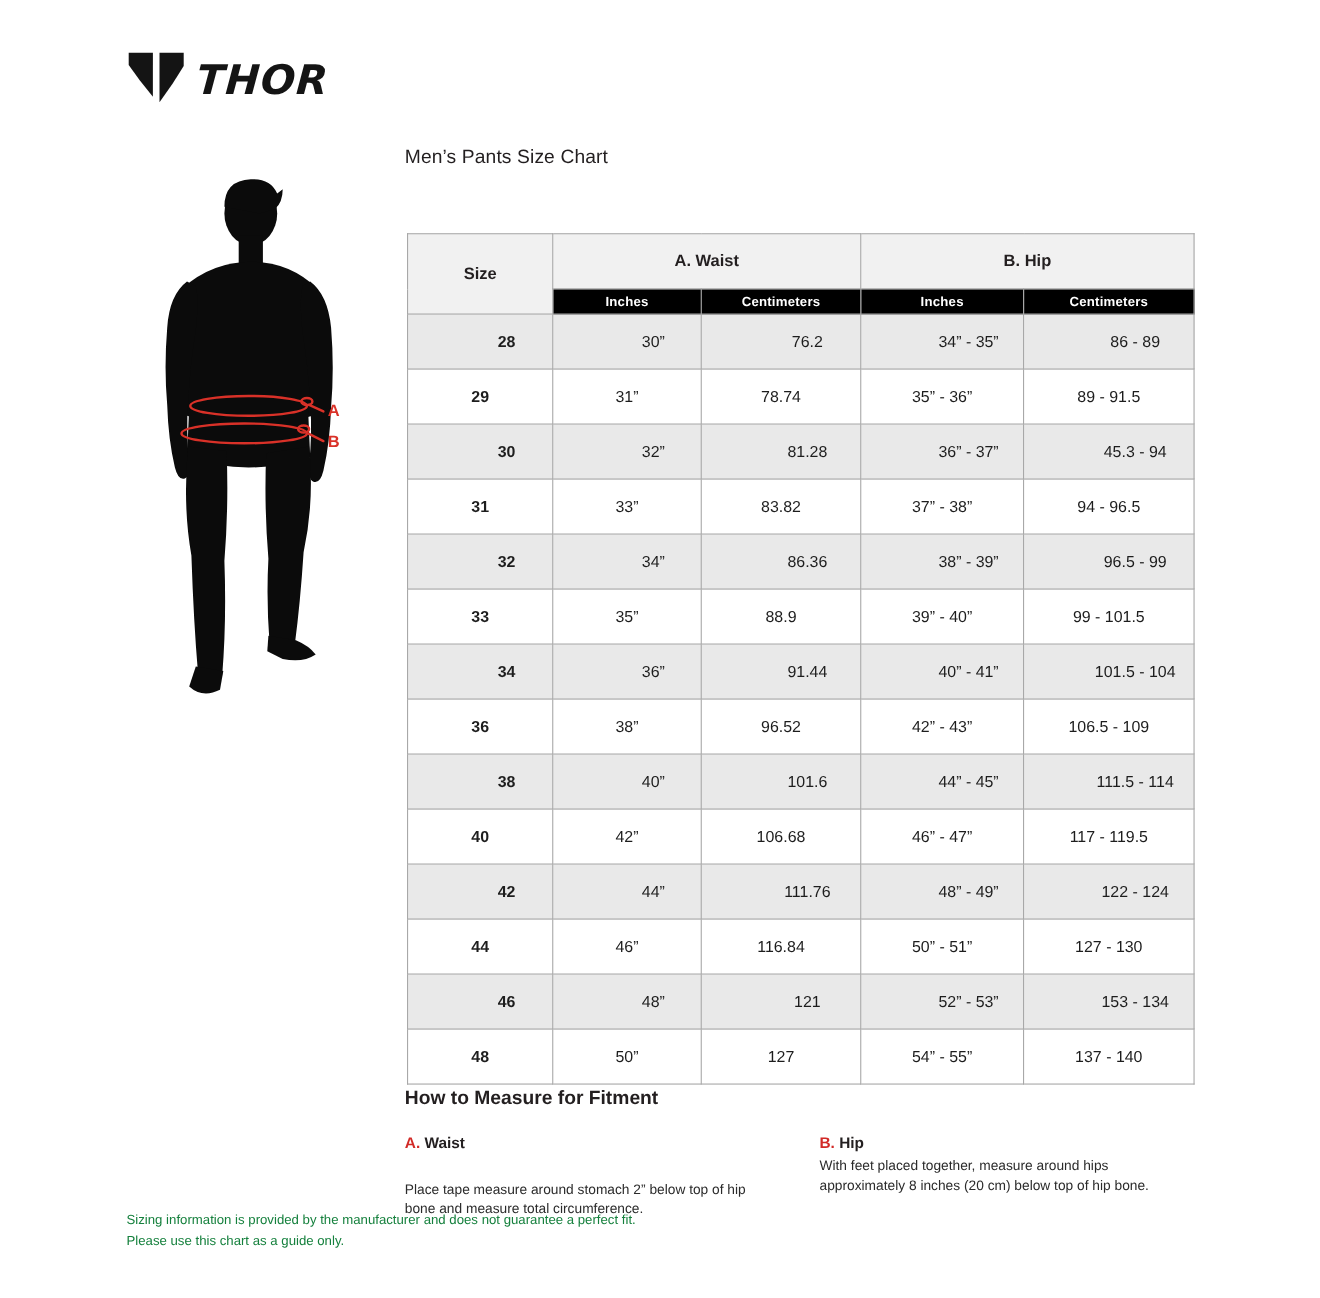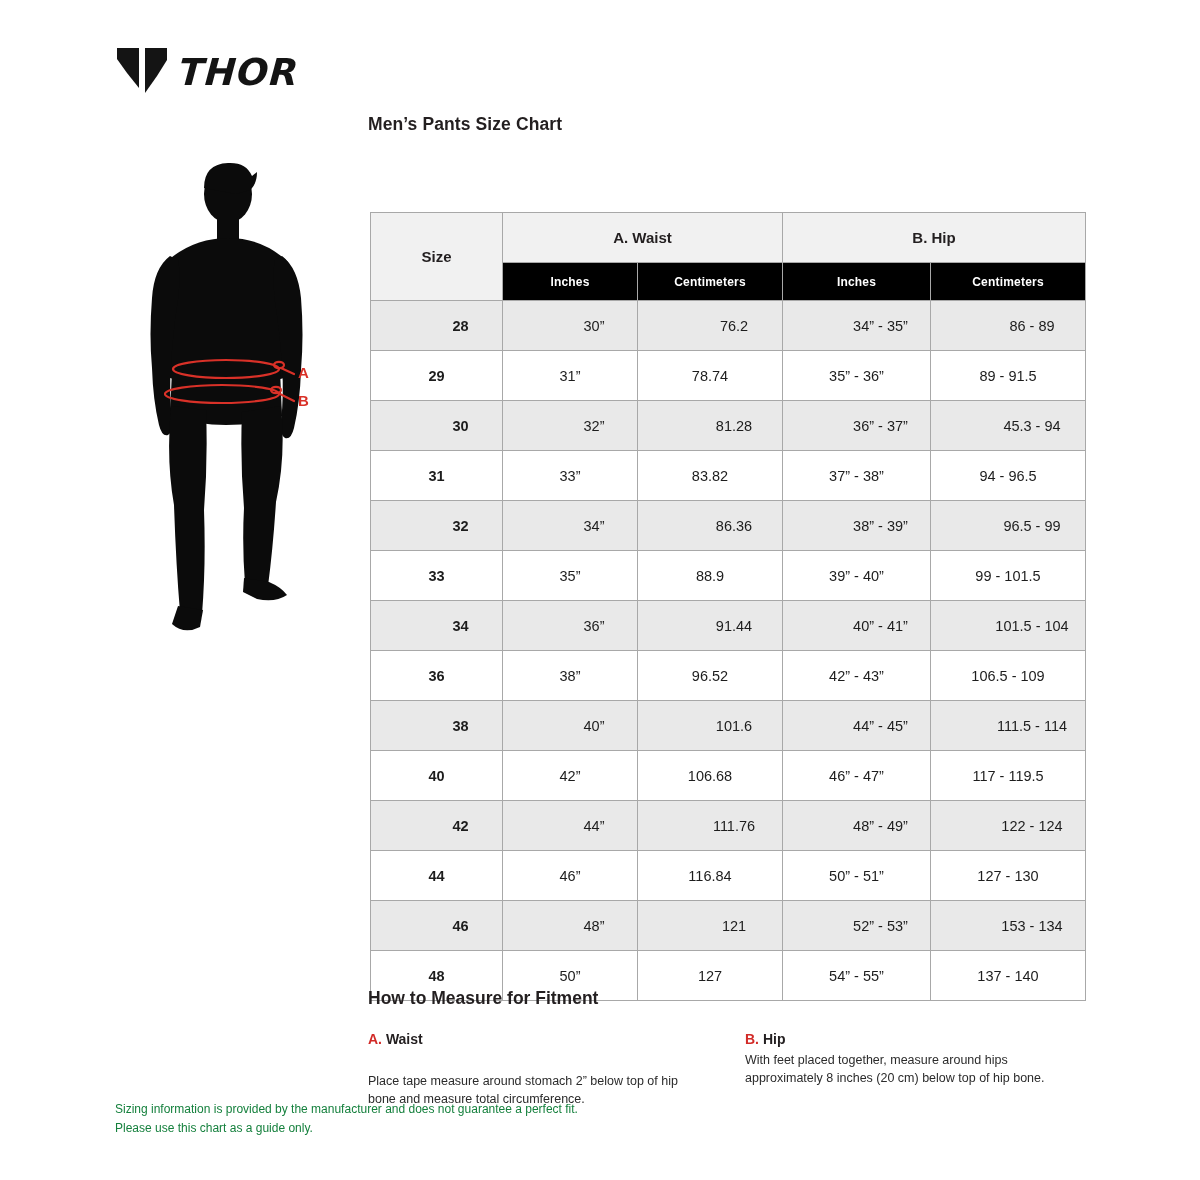--- a/index.html
+++ b/index.html
@@ -10,28 +10,28 @@
   
   .logo { position:absolute; left:115px; top:46px; display:flex; align-items:center; gap:10px; }
   .logo-icon { display:block; }
   .logo-text { font-family:"DejaVu Sans", sans-serif; font-size:37px; font-weight:800; font-style:italic;
                letter-spacing:1px; color:#141414; transform:skewX(-4deg); line-height:1; padding-top:2px; }
 
   
   .figure { position:absolute; left:138px; top:150px; width:200px; height:500px; }
 
   
-  .chart-title { position:absolute; left:368px; top:114px; font-size:17.5px; font-weight:700; color:#231f20; letter-spacing:0.1px; }
+  .chart-title { position:absolute; left:368px; top:132px; font-size:17.5px; font-weight:400; color:#231f20; letter-spacing:0.1px; }
 
   
   .size-table { position:absolute; left:370px; top:170px; width:715px; border-collapse:collapse;
                 table-layout:fixed; text-align:center;margin-top:42px; }
   .size-table th, .size-table td { border:1px solid #a8a8a8; }
   .size-head, .group-head { background:#f1f1f1; font-size:15px; font-weight:700; color:#231f20; height:50px; }
-  .sub th { background:#000; color:#fff; font-size:12px; font-weight:700; height:38px; letter-spacing:0.2px; }
+  .sub th { background:#000; color:#fff; font-size:12px; font-weight:700; height:23px; letter-spacing:0.2px; }
   .size-table tbody td { background:#ffffff; font-size:14.5px; color:#1d1d1d; height:50px; font-weight:400; }
   .size-table tbody tr.shaded td { background:#e9e9e9;padding-left:48px; }
   .size-table tbody td.size { font-weight:700; }
 
   
   .measure { position:absolute; left:368px; top:988px; width:720px; }
   .measure h2 { font-size:17.5px; font-weight:700; color:#231f20; margin-bottom:22px; }
   .measure-cols { display:flex; }
   .measure-item { width:377px; }
   .measure-item + .measure-item { width:343px; }

